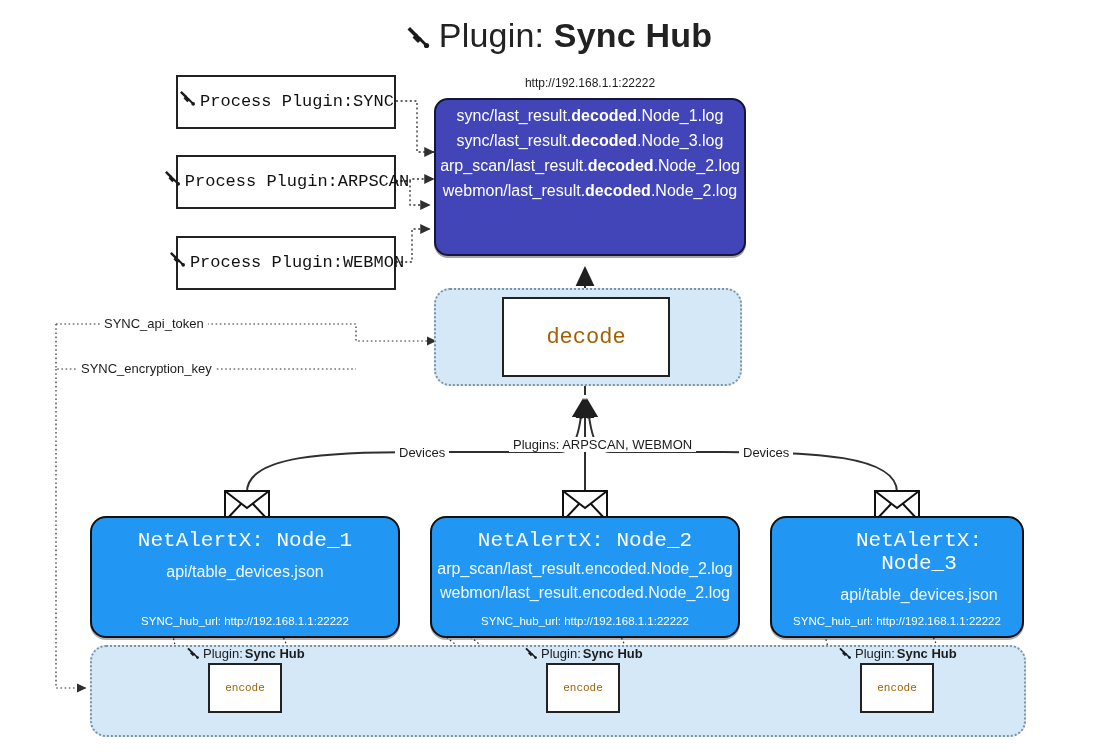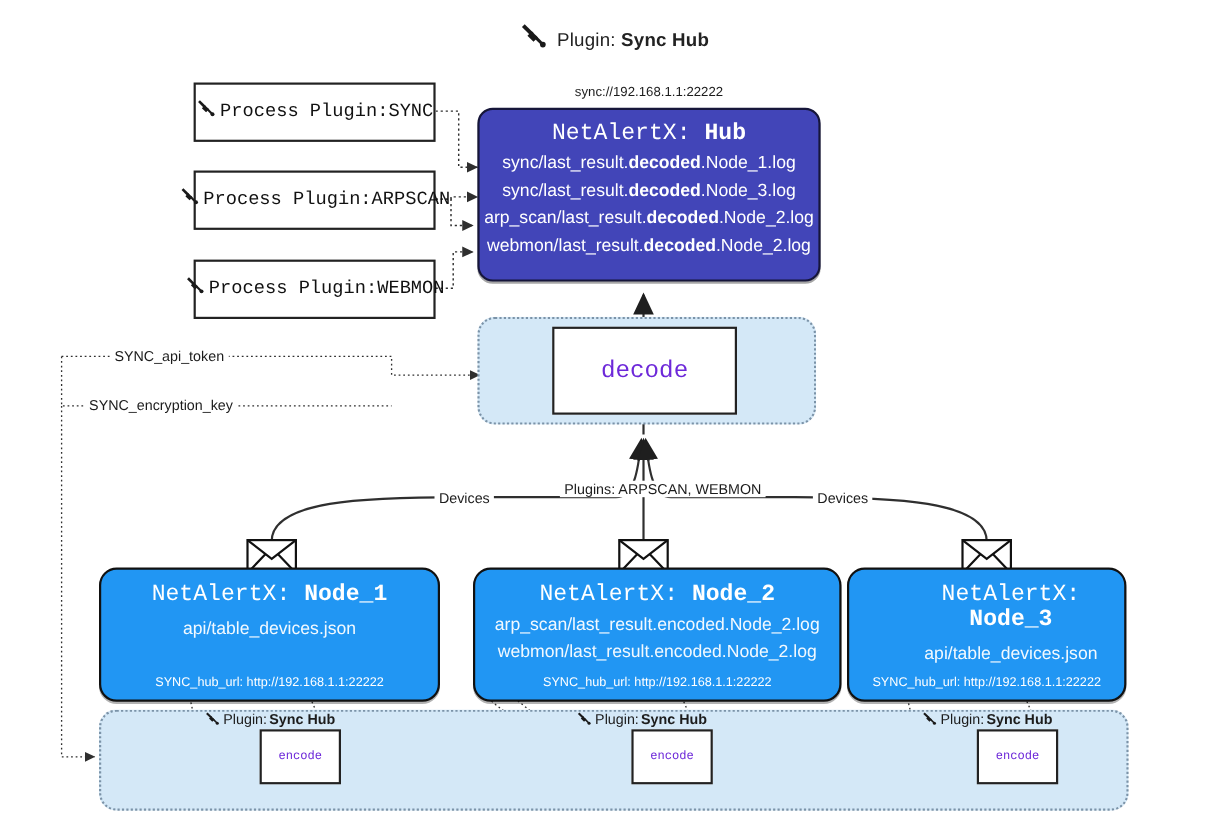--- a/index.html
+++ b/index.html
@@ -4,21 +4,21 @@
 <style>
   html,body{margin:0;padding:0;background:#fff;}
   body{width:1117px;height:754px;position:relative;overflow:hidden;
        font-family:"Liberation Sans",sans-serif;color:#1c1c1c;}
   #canvas{position:absolute;inset:0;}
   svg.layer{position:absolute;left:0;top:0;width:1117px;height:754px;pointer-events:none;}
   .node{position:absolute;box-sizing:border-box;}
 
   
   #title{position:absolute;left:0;top:16px;width:1117px;text-align:center;
-         font-size:17px;color:#222;letter-spacing:.2px;}
+         font-size:34px;color:#222;letter-spacing:.2px;}
   #title .plug{display:inline-block;transform:translateY(3px);margin-right:6px;}
   #title b{font-weight:bold;}
 
   
   .pbox{border:2px solid #222;background:#fff;
         font-family:"Liberation Mono","DejaVu Sans Mono",monospace;
         font-size:17px;line-height:1.35;color:#111;
         display:flex;align-items:center;justify-content:center;}
   .pbox .l1{display:flex;align-items:center;gap:2px;white-space:nowrap;}
   .pbox .l2{white-space:nowrap;}
@@ -32,30 +32,30 @@
   #hub .logline{color:#fff;font-size:16px;text-align:center;margin-top:7px;white-space:nowrap;}
   #hub .logline b{font-weight:bold;}
   #huburl{position:absolute;left:444px;top:76px;width:292px;text-align:center;
           font-size:12px;color:#1c1c1c;}
 
   
   .blueband{background:#d4e8f7;border:2px dotted #7b93a8;border-radius:16px;}
 
   
   .wbox{background:#fff;border:2px solid #222;display:flex;align-items:center;
-        justify-content:center;color:#6d28d9;}
+        justify-content:center;color:#a16207;}
   #decode{font-size:22px;font-family:"Liberation Mono","DejaVu Sans Mono",monospace;}
-  .encode{font-size:11px;font-family:"Liberation Mono","DejaVu Sans Mono",monospace;margin-left:28px;}
+  .encode{font-size:11px;font-family:"Liberation Mono","DejaVu Sans Mono",monospace;}
 
   
   .nodebox{background:#2196f3;border:2px solid #111;border-radius:16px;
            box-shadow:0 2px 0 rgba(0,0,0,.3);}
   .nodebox .ntitle{color:#fff;text-align:center;font-size:21px;margin-top:11px;
            font-family:"Liberation Mono","DejaVu Sans Mono",monospace;}
-  .nodebox .ntitle b{font-weight:bold;}
+  .nodebox .ntitle b{font-weight:normal;}
   .nodebox .nline{color:#f2f9ff;text-align:center;font-size:16px;margin-top:11px;white-space:nowrap;}
   .nodebox .nurl{color:#fff;text-align:center;font-size:11.5px;position:absolute;
            left:0;right:0;bottom:9px;white-space:nowrap;margin-top:16px;}
 
   
   .elabel{position:absolute;font-size:13px;color:#1c1c1c;background:#fff;
           padding:0 4px;white-space:nowrap;}
   .plabel{position:absolute;font-size:13px;color:#1c1c1c;white-space:nowrap;
           display:flex;align-items:center;gap:2px;}
   .plabel b{font-weight:bold;}
@@ -188,26 +188,22 @@
           <path d="M15 13 L22 20 L20 22 L13 15 Z"></path>
               <circle cx="21.5" cy="21.5" r="2.6"></circle>
         </g>
           </svg>
       </span>
       <span>Process Plugin:</span>
     </div>
     <div class="l2">WEBMON</div>
   </div>
 
-  <div id="huburl">sync://192.168.1.1:22222</div>
+  <div id="huburl">http://192.168.1.1:22222</div>
   <div class="node" id="hub" style="left:434px;top:98px;width:312px;height:158px;">
-    <div class="hub-title">
-      <span>NetAlertX:</span>
-      <b>Hub</b>
-    </div>
     <div class="logline">
       <span>sync/last_result.</span><b>decoded</b><span>.Node_1.log</span>
     </div>
     <div class="logline">
       <span>sync/last_result.</span><b>decoded</b><span>.Node_3.log</span>
     </div>
     <div class="logline">
       <span>arp_scan/last_result.</span><b>decoded</b><span>.Node_2.log</span>
     </div>
     <div class="logline">
@@ -231,21 +227,21 @@
 
   <div class="node nodebox" style="left:90px;top:516px;width:310px;height:122px;">
     <div class="ntitle">
       <span>NetAlertX:</span>
       <b>Node_1</b>
     </div>
     <div class="nline">api/table_devices.json</div>
     <div class="nurl">SYNC_hub_url: http://192.168.1.1:22222</div>
   </div>
 
-  <div class="node nodebox" style="left:430px;top:516px;width:335px;height:122px;">
+  <div class="node nodebox" style="left:430px;top:516px;width:310px;height:122px;">
     <div class="ntitle">
       <span>NetAlertX:</span>
       <b>Node_2</b>
     </div>
     <div class="nline" style="margin-top:8px;">arp_scan/last_result.encoded.Node_2.log</div>
     <div class="nline" style="margin-top:6px;">webmon/last_result.encoded.Node_2.log</div>
     <div class="nurl">SYNC_hub_url: http://192.168.1.1:22222</div>
   </div>
 
   <div class="node nodebox" style="left:770px;top:516px;width:254px;height:122px;padding-left:44px;">

